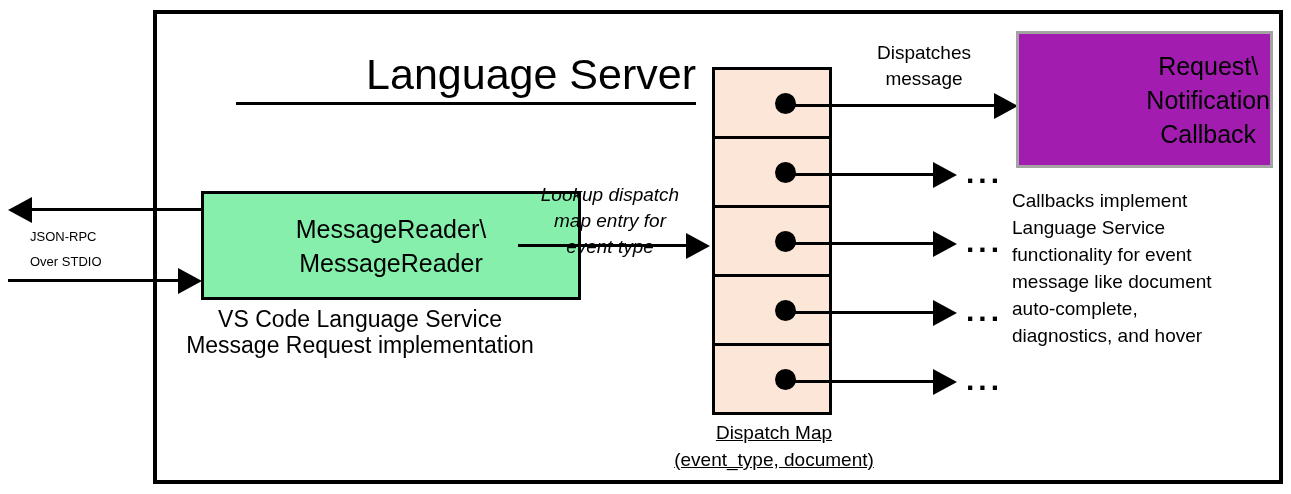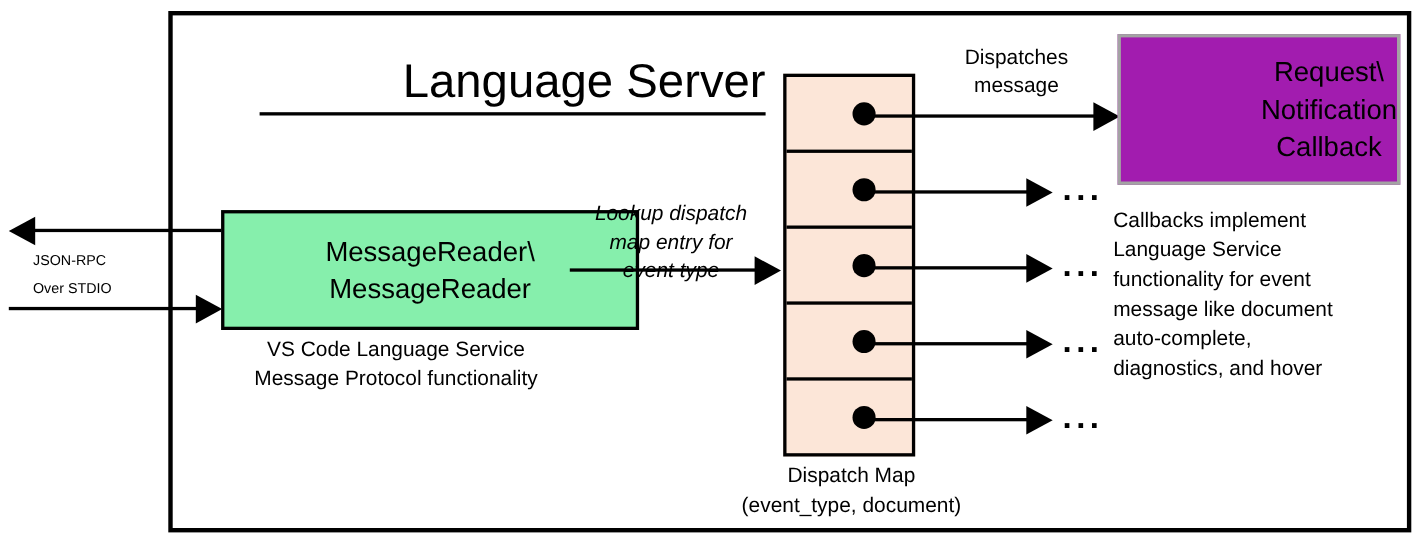--- a/index.html
+++ b/index.html
@@ -58,21 +58,21 @@
   }
   #reader-box .label {
     font-size: 25px;
     line-height: 34px;
     text-align: center;
   }
   #reader-caption {
     left: 186px;
     top: 306px;
     width: 348px;
-    font-size: 19px;
+    font-size: 23px;
     line-height: 26px;
     text-align: center;
   }
 
   
   #jsonrpc-label {
     left: 30px;
     top: 224px;
     width: 140px;
     font-size: 13px;
@@ -130,20 +130,21 @@
     background: #000000;
     border-radius: 50%;
   }
   #dispatch-map-caption {
     left: 640px;
     top: 419px;
     width: 268px;
     font-size: 19px;
     line-height: 27px;
     text-align: center;
+    text-decoration: underline;
   }
 
   
   #callback-box {
     left: 1016px;
     top: 31px;
     width: 257px;
     height: 137px;
     background: #a21caf;
     border: 3px solid #a3a3a3;
@@ -211,21 +212,21 @@
   </div>
 
   <div class="abs" id="reader-box">
     <div class="label">
       <div>MessageReader\</div>
       <div>MessageReader</div>
     </div>
   </div>
   <div class="abs" id="reader-caption">
     <div>VS Code Language Service</div>
-    <div>Message Protocol functionality</div>
+    <div>Message Request implementation</div>
   </div>
 
   <div class="abs hline" style="left:518px; top:244px; width:170px;"></div>
   <div class="abs arrow-right" style="left:686px; top:233px;"></div>
   <div class="abs" id="lookup-label">
     <div>Lookup dispatch</div>
     <div>map entry for</div>
     <div>event type</div>
   </div>
 

